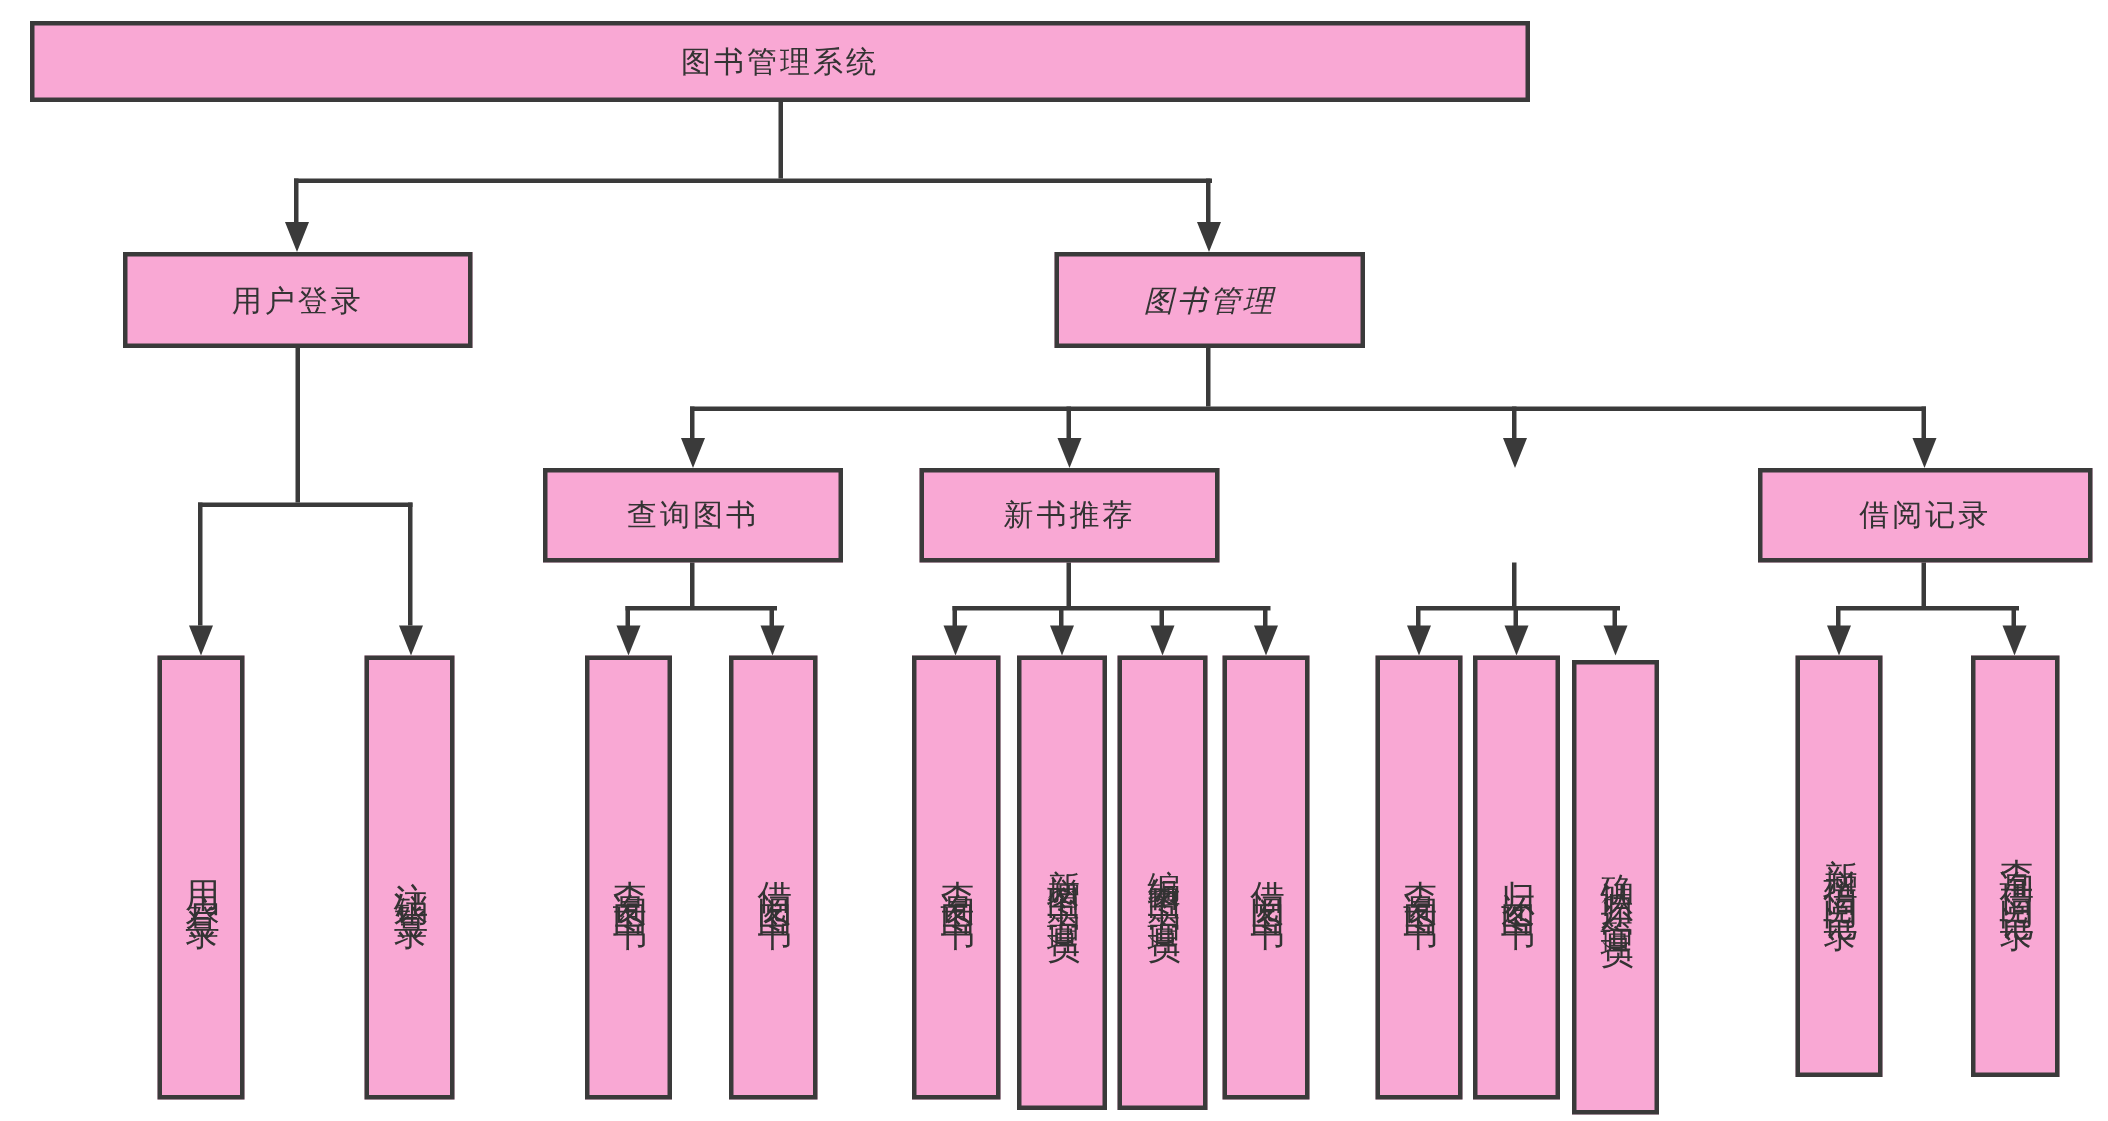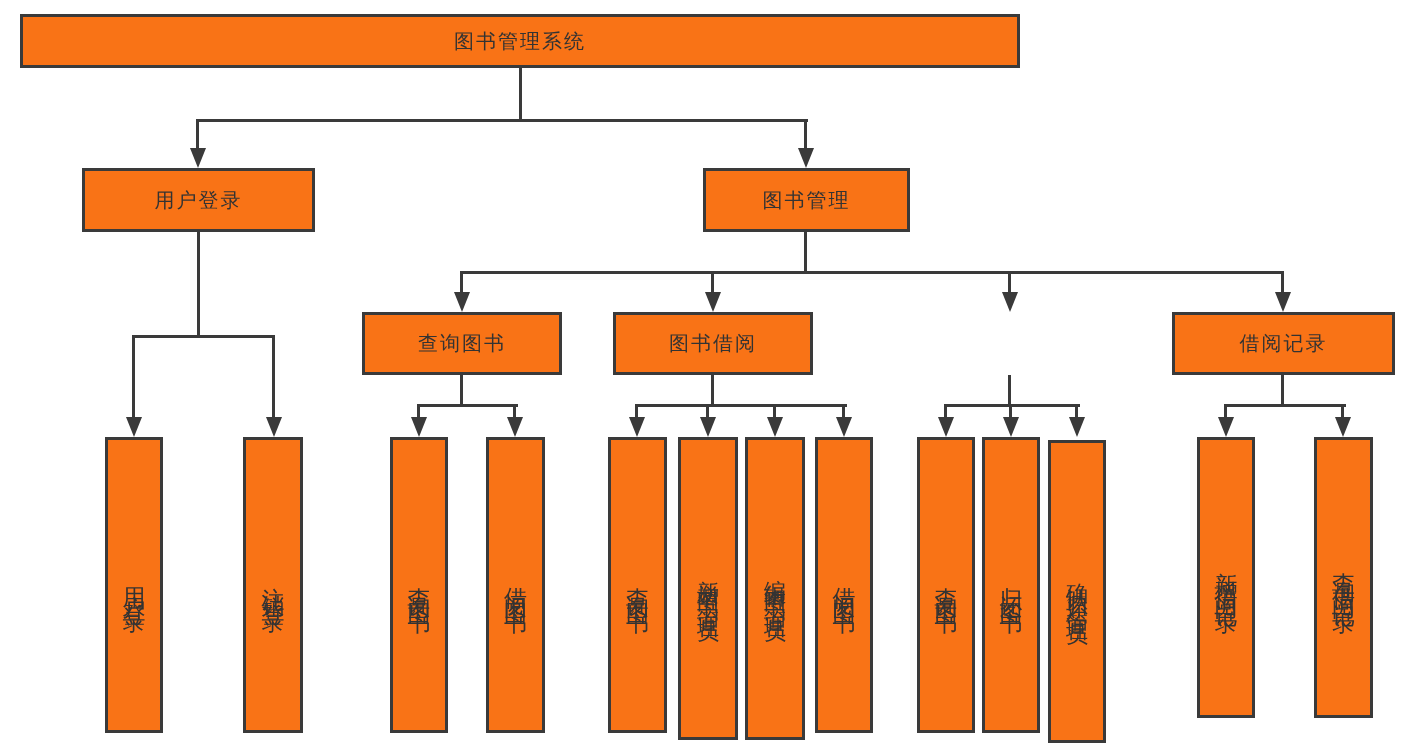--- a/index.html
+++ b/index.html
@@ -8,21 +8,21 @@
     width: 1405px;
     height: 747px;
     background: var(--color-background, #ffffff);
     font-family: "DejaVu Sans", sans-serif;
     color: var(--color-text, #333333);
     overflow: hidden;
   }
   .box {
     position: absolute;
     box-sizing: border-box;
-    background: #f97316;
+    background: #f9a8d4;
     border: 3px solid var(--color-line, #3a3a3a);
     display: flex;
     align-items: center;
     justify-content: center;
     text-align: right;
   }
   .hbox { font-size: 20px; letter-spacing: 2px; }
   .vbox .vtext {
     writing-mode: vertical-rl;
     text-orientation: mixed;
@@ -61,21 +61,21 @@
   <div class="vline" style="left:519px; top:68px; height:51px;"></div>
   <div class="hline" style="left:196px; top:119px; width:612px;"></div>
   <div class="vline" style="left:196px; top:119px; height:30px;"></div>
   <div class="arrow" style="left:190px; top:148px;"></div>
   <div class="vline" style="left:804px; top:119px; height:30px;"></div>
   <div class="arrow" style="left:798px; top:148px;"></div>
 
   <div class="box hbox" style="left:82px; top:168px; width:233px; height:64px;">
     <span>用户登录</span>
   </div>
-  <div class="box hbox" style="left:703px; top:168px; width:207px; height:64px;">
+  <div class="box hbox" style="left:703px; top:168px; width:207px; height:64px;font-style:italic;">
     <span>图书管理</span>
   </div>
 
   <div class="vline" style="left:197px; top:232px; height:103px;"></div>
   <div class="hline" style="left:132px; top:335px; width:143px;"></div>
   <div class="vline" style="left:132px; top:335px; height:82px;"></div>
   <div class="arrow" style="left:126px; top:417px;"></div>
   <div class="vline" style="left:272px; top:335px; height:82px;"></div>
   <div class="arrow" style="left:266px; top:417px;"></div>
 
@@ -87,21 +87,21 @@
   <div class="arrow" style="left:705px; top:292px;"></div>
   <div class="vline" style="left:1008px; top:271px; height:22px;"></div>
   <div class="arrow" style="left:1002px; top:292px;"></div>
   <div class="vline" style="left:1281px; top:271px; height:22px;"></div>
   <div class="arrow" style="left:1275px; top:292px;"></div>
 
   <div class="box hbox" style="left:362px; top:312px; width:200px; height:63px;">
     <span>查询图书</span>
   </div>
   <div class="box hbox" style="left:613px; top:312px; width:200px; height:63px;">
-    <span>图书借阅</span>
+    <span>新书推荐</span>
   </div>
   <div class="box hbox" style="left:1172px; top:312px; width:223px; height:63px;">
     <span>借阅记录</span>
   </div>
 
   <div class="vline" style="left:460px; top:375px; height:29px;"></div>
   <div class="hline" style="left:417px; top:404px; width:101px;"></div>
   <div class="vline" style="left:417px; top:404px; height:14px;"></div>
   <div class="arrow" style="left:411px; top:417px;"></div>
   <div class="vline" style="left:513px; top:404px; height:14px;"></div>

